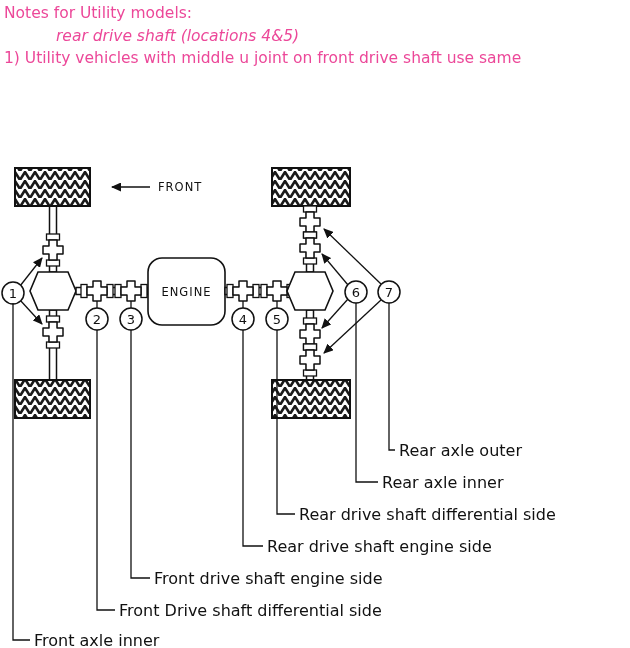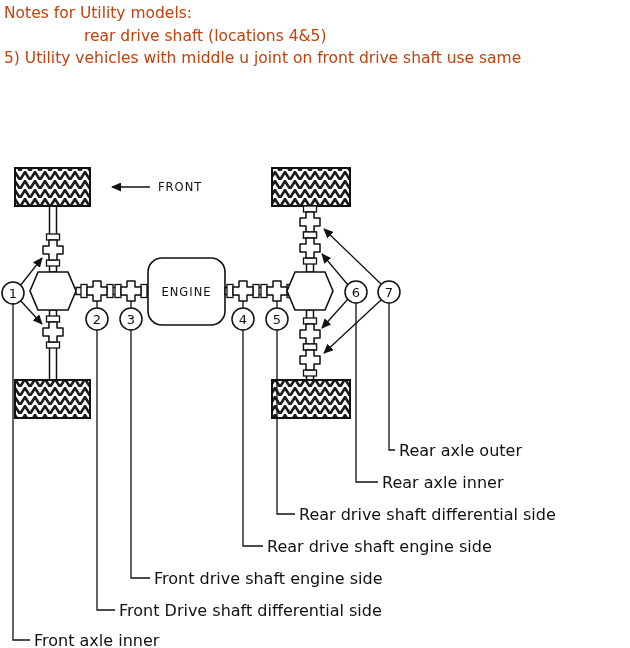--- a/index.html
+++ b/index.html
@@ -1,38 +1,38 @@
 <!DOCTYPE html>
 <html><head>
 <meta charset="utf-8">
 <style>
   html,body{margin:0;padding:0;background:#fff;}
   body{width:630px;height:648px;position:relative;overflow:hidden;
        font-family:"DejaVu Sans",sans-serif;color:#111;}
   .notes{position:absolute;left:4px;top:2px;font-size:15.5px;line-height:22.5px;
-         white-space:nowrap;color:#c2410c;}
-  .indent{margin-left:80px;}
+         white-space:nowrap;color:#ec4899;}
+  .indent{margin-left:52px;font-style:italic;}
   svg{position:absolute;left:0;top:0;}
   .shaft{fill:#fff;stroke:#111;stroke-width:1.5;}
   .body-part{fill:#fff;stroke:#111;stroke-width:1.6;}
   .tire{stroke:#111;stroke-width:2;}
   .mc{fill:#fff;stroke:#111;stroke-width:1.5;}
   .mt{font-size:13px;text-anchor:middle;fill:#111;}
   .ld{fill:none;stroke:#111;stroke-width:1.3;}
   .ptr{fill:none;stroke:#111;stroke-width:1.3;}
   .ct{font-size:16px;fill:#111;}
   .small-label{font-size:11.5px;letter-spacing:1px;fill:#111;}
 </style>
 </head>
 <body>
 
 <div class="notes">
   <div>Notes for Utility models:</div>
   <div class="indent">rear drive shaft (locations 4&amp;5)</div>
-  <div>5) Utility vehicles with middle u joint on front drive shaft use same</div>
+  <div>1) Utility vehicles with middle u joint on front drive shaft use same</div>
 </div>
 
 <svg width="630" height="648" viewBox="0 0 630 648">
   <defs>
     <pattern id="tread" width="10" height="9" patternUnits="userSpaceOnUse">
       <path d="M0,9 L5,1 L10,9" fill="none" stroke="#1a1a1a" stroke-width="2.6"></path>
     </pattern>
     <marker id="arr" markerWidth="11" markerHeight="9" refX="9" refY="4.5" orient="auto" markerUnits="userSpaceOnUse">
       <path d="M0,0 L10,4.5 L0,9 Z" fill="#111"></path>
     </marker>

